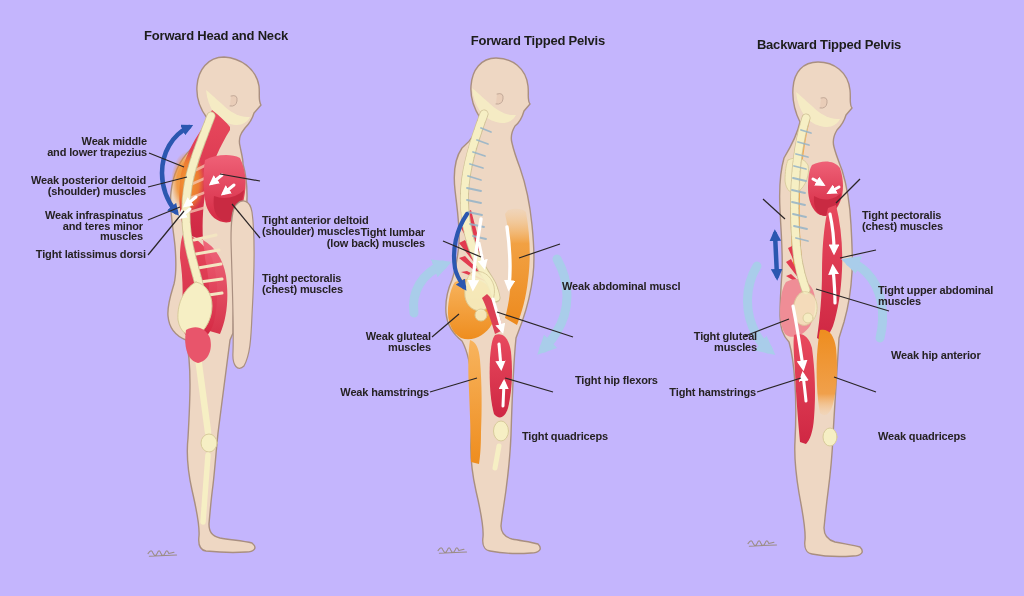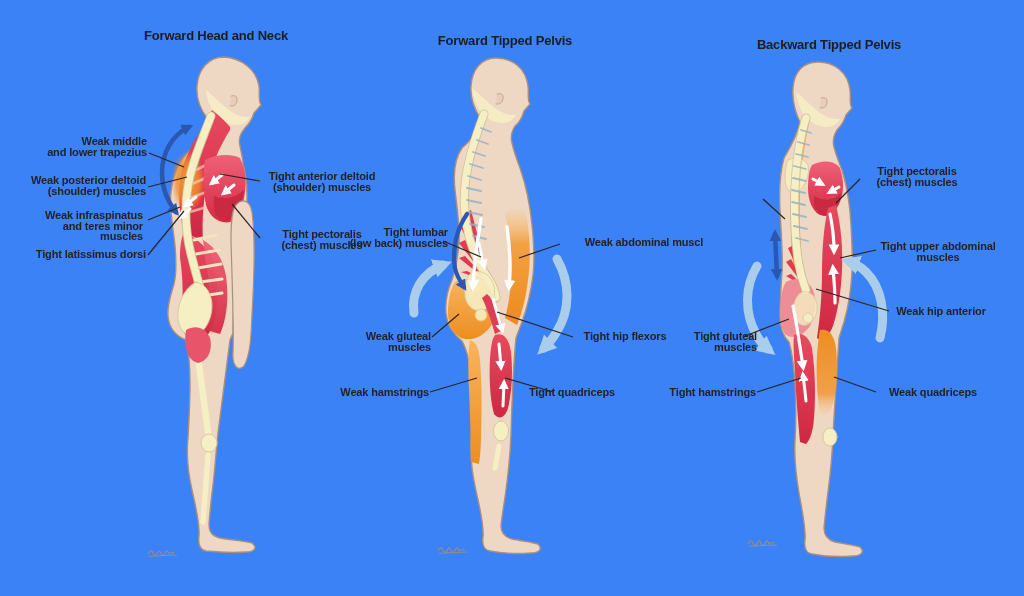--- a/index.html
+++ b/index.html
@@ -1,24 +1,24 @@
 <!DOCTYPE html>
 <html><head>
 <meta charset="utf-8">
 <style>
   html,body{margin:0;padding:0;background:#fff;}
-  .stage{position:relative;width:1024px;height:596px;background:#3b82f6;overflow:hidden;
+  .stage{position:relative;width:1024px;height:596px;background:#c4b5fd;overflow:hidden;
          font-family:"Liberation Sans",sans-serif;}
   .stage svg{position:absolute;left:0;top:0;}
   .title{position:absolute;font-size:13px;font-weight:bold;color:#1d1d1b;text-align:center;
          letter-spacing:-0.2px;}
   .lbl{position:absolute;font-size:11px;line-height:10.5px;font-weight:bold;color:#262223;
        white-space:pre-line;letter-spacing:-0.15px;}
   .lbl.r{text-align:right;}
-  .lbl.l{text-align:center;}
+  .lbl.l{text-align:left;margin-top:44px;}
 </style>
 </head>
 <body>
 
 <div class="stage">
 
 <svg width="1024" height="596" viewBox="0 0 1024 596">
   <defs>
     <marker id="mw" viewBox="0 0 10 10" refX="6" refY="5" markerWidth="3.4" markerHeight="3.4" orient="auto-start-reverse">
       <path d="M0 0L10 5L0 10z" fill="#ffffff"></path>
@@ -169,38 +169,38 @@
     <line x1="860" y1="179" x2="836" y2="203"></line>
     <line x1="876" y1="250" x2="840" y2="258"></line>
     <line x1="889" y1="311" x2="816" y2="289"></line>
     <line x1="745" y1="336" x2="789" y2="319"></line>
     <line x1="757" y1="392" x2="801" y2="378"></line>
     <line x1="876" y1="392" x2="834" y2="377"></line>
   </g>
 </svg>
 
 <div class="title" style="left:116px;top:28px;width:200px;">Forward Head and Neck</div>
-<div class="title" style="left:405px;top:33px;width:200px;">Forward Tipped Pelvis</div>
+<div class="title" style="left:405px;top:33px;width:200px;text-align:right;">Forward Tipped Pelvis</div>
 <div class="title" style="left:729px;top:37px;width:200px;">Backward Tipped Pelvis</div>
 
 <div class="lbl r" style="left:27px;top:136px;width:120px;">Weak middle
 and lower trapezius</div>
 <div class="lbl r" style="left:26px;top:175px;width:120px;">Weak posterior deltoid
 (shoulder) muscles</div>
 <div class="lbl r" style="left:23px;top:210px;width:120px;">Weak infraspinatus
 and teres minor muscles</div>
 <div class="lbl r" style="left:26px;top:249px;width:120px;">Tight latissimus dorsi</div>
 <div class="lbl l" style="left:262px;top:171px;width:120px;">Tight anterior deltoid
 (shoulder) muscles</div>
 <div class="lbl l" style="left:262px;top:229px;width:120px;">Tight pectoralis
 (chest) muscles</div>
 
-<div class="lbl r" style="left:348px;top:227px;width:100px;">Tight lumbar
+<div class="lbl r" style="left:325px;top:227px;width:100px;">Tight lumbar
 (low back) muscles</div>
-<div class="lbl l" style="left:578px;top:237px;width:132px;">Weak abdominal muscl</div>
+<div class="lbl l" style="left:562px;top:237px;width:132px;">Weak abdominal muscl</div>
 <div class="lbl r" style="left:330px;top:331px;width:101px;">Weak gluteal muscles</div>
 <div class="lbl l" style="left:575px;top:331px;width:100px;">Tight hip flexors</div>
 <div class="lbl r" style="left:330px;top:387px;width:99px;">Weak hamstrings</div>
 <div class="lbl l" style="left:522px;top:387px;width:100px;">Tight quadriceps</div>
 
 <div class="lbl l" style="left:862px;top:166px;width:110px;">Tight pectoralis
 (chest) muscles</div>
 <div class="lbl l" style="left:878px;top:241px;width:120px;">Tight upper abdominal
 muscles</div>
 <div class="lbl l" style="left:891px;top:306px;width:100px;">Weak hip anterior</div>

